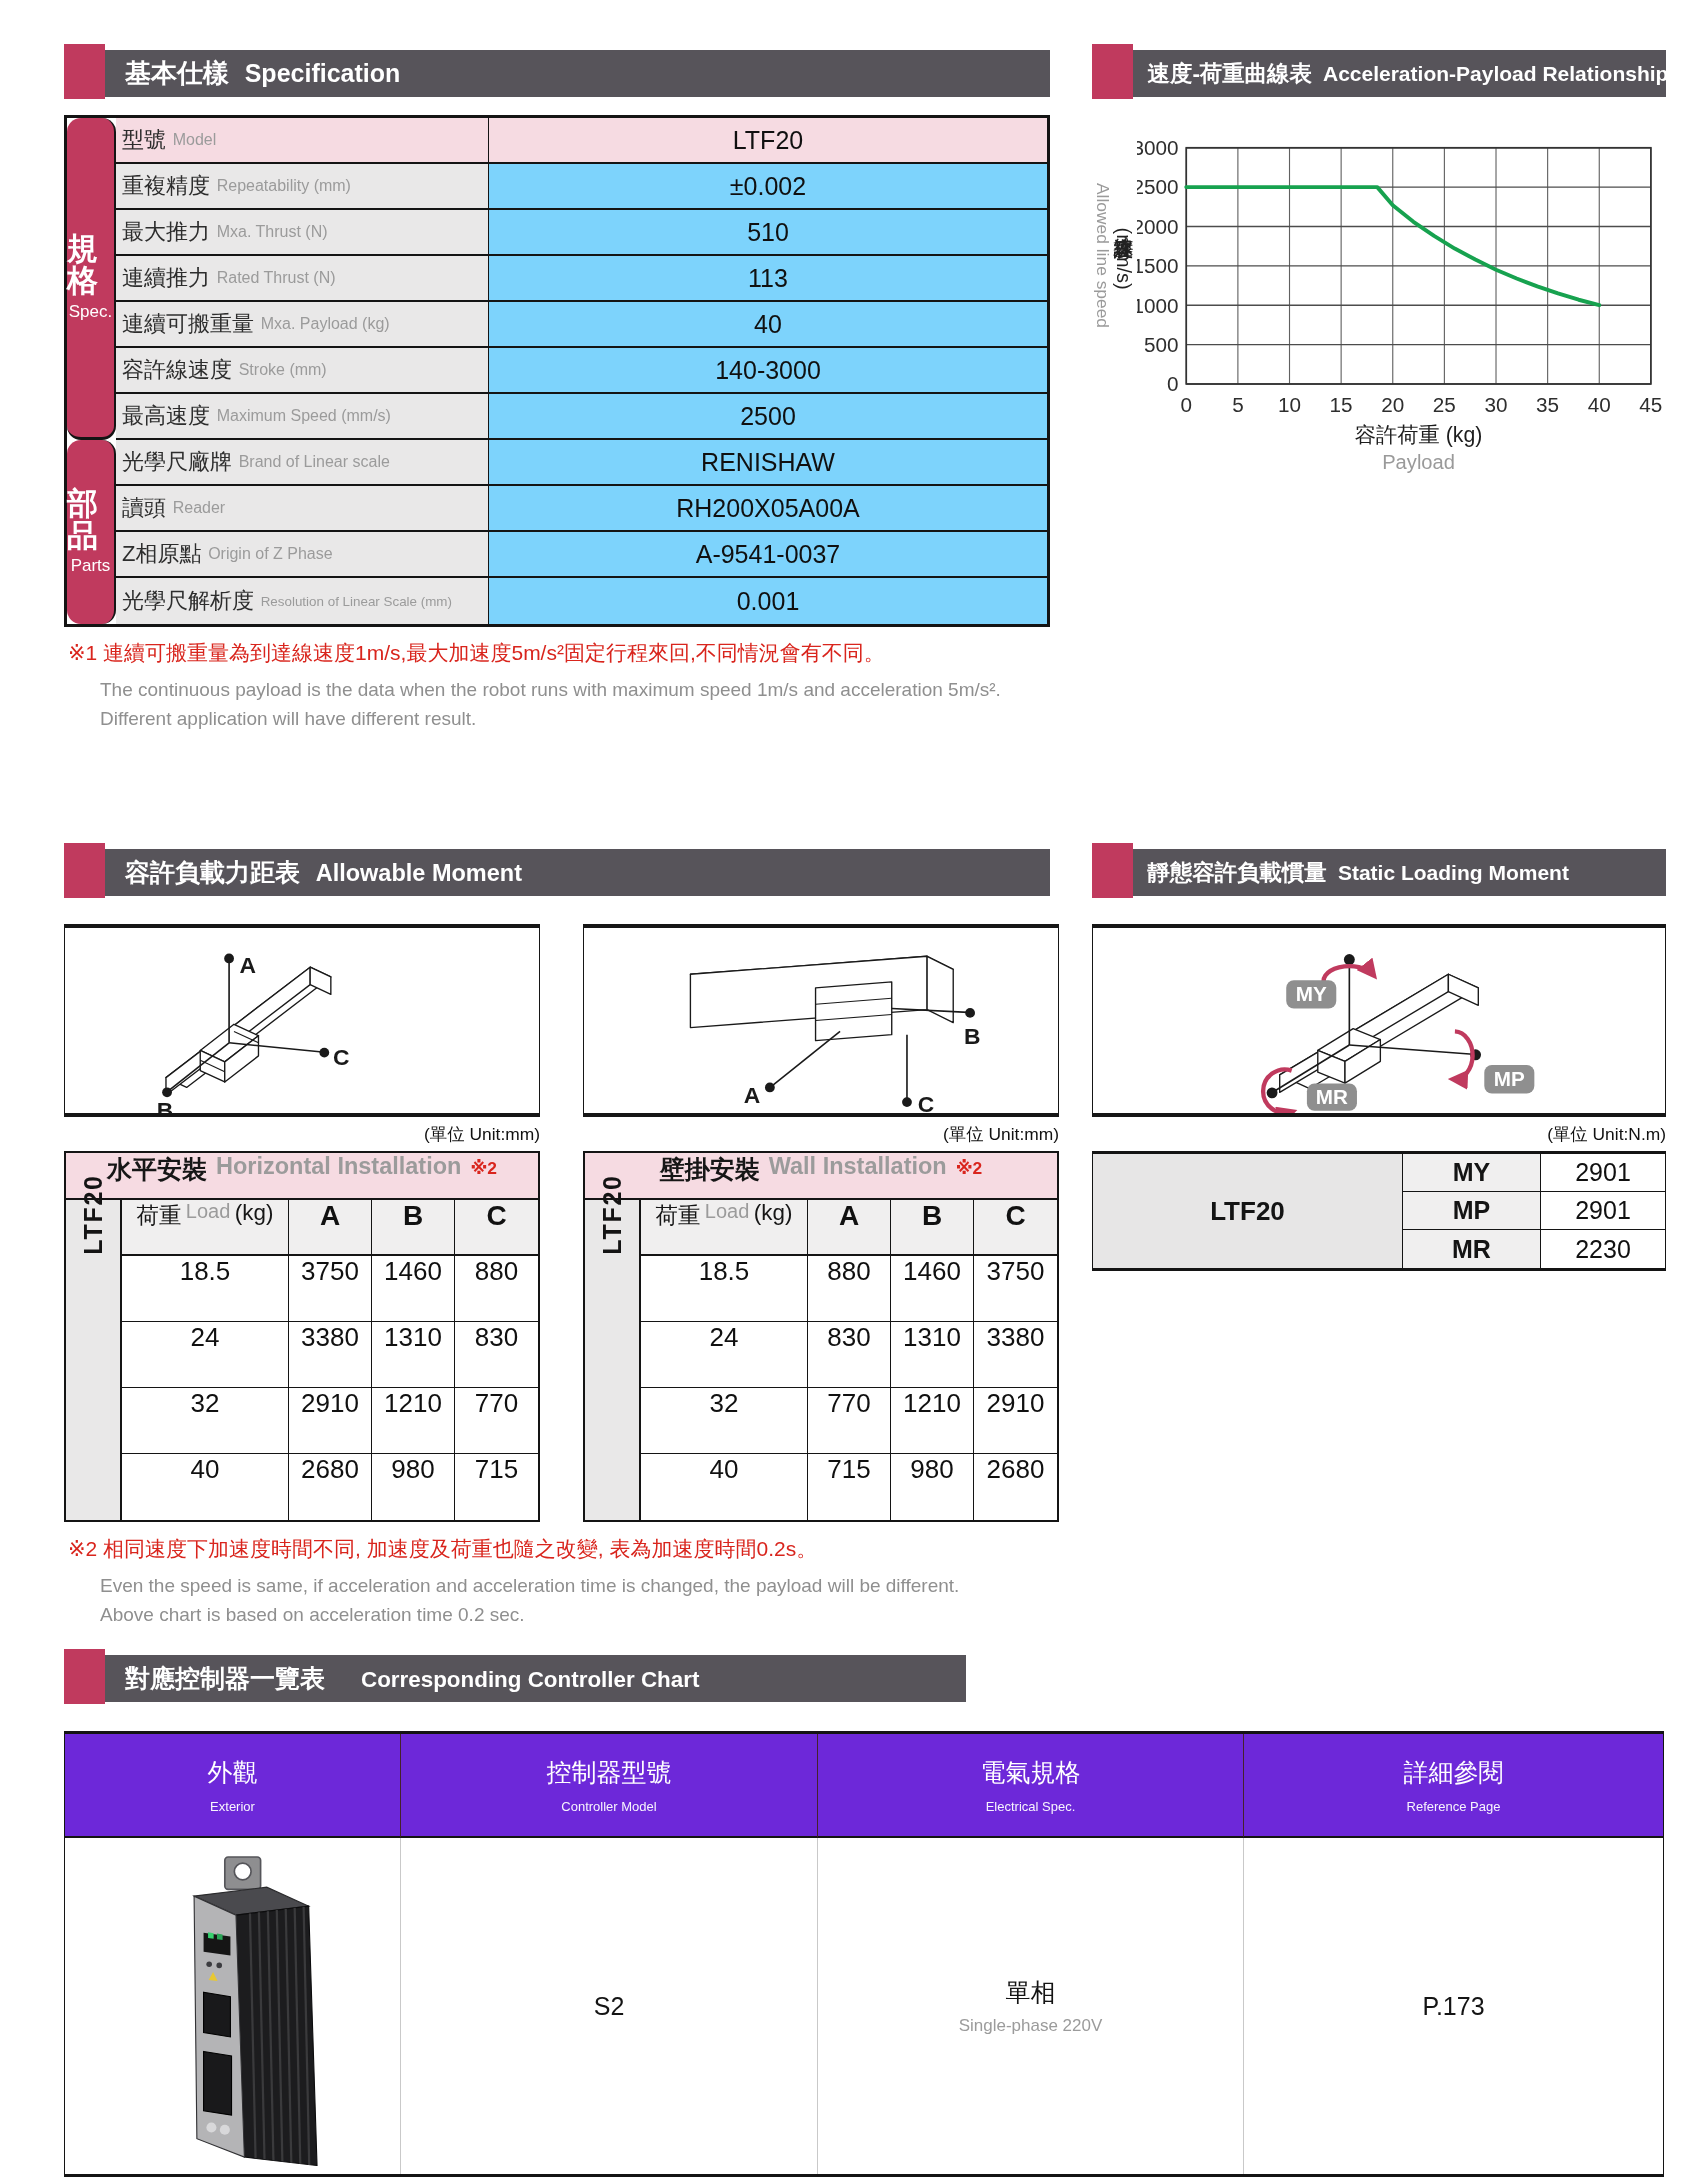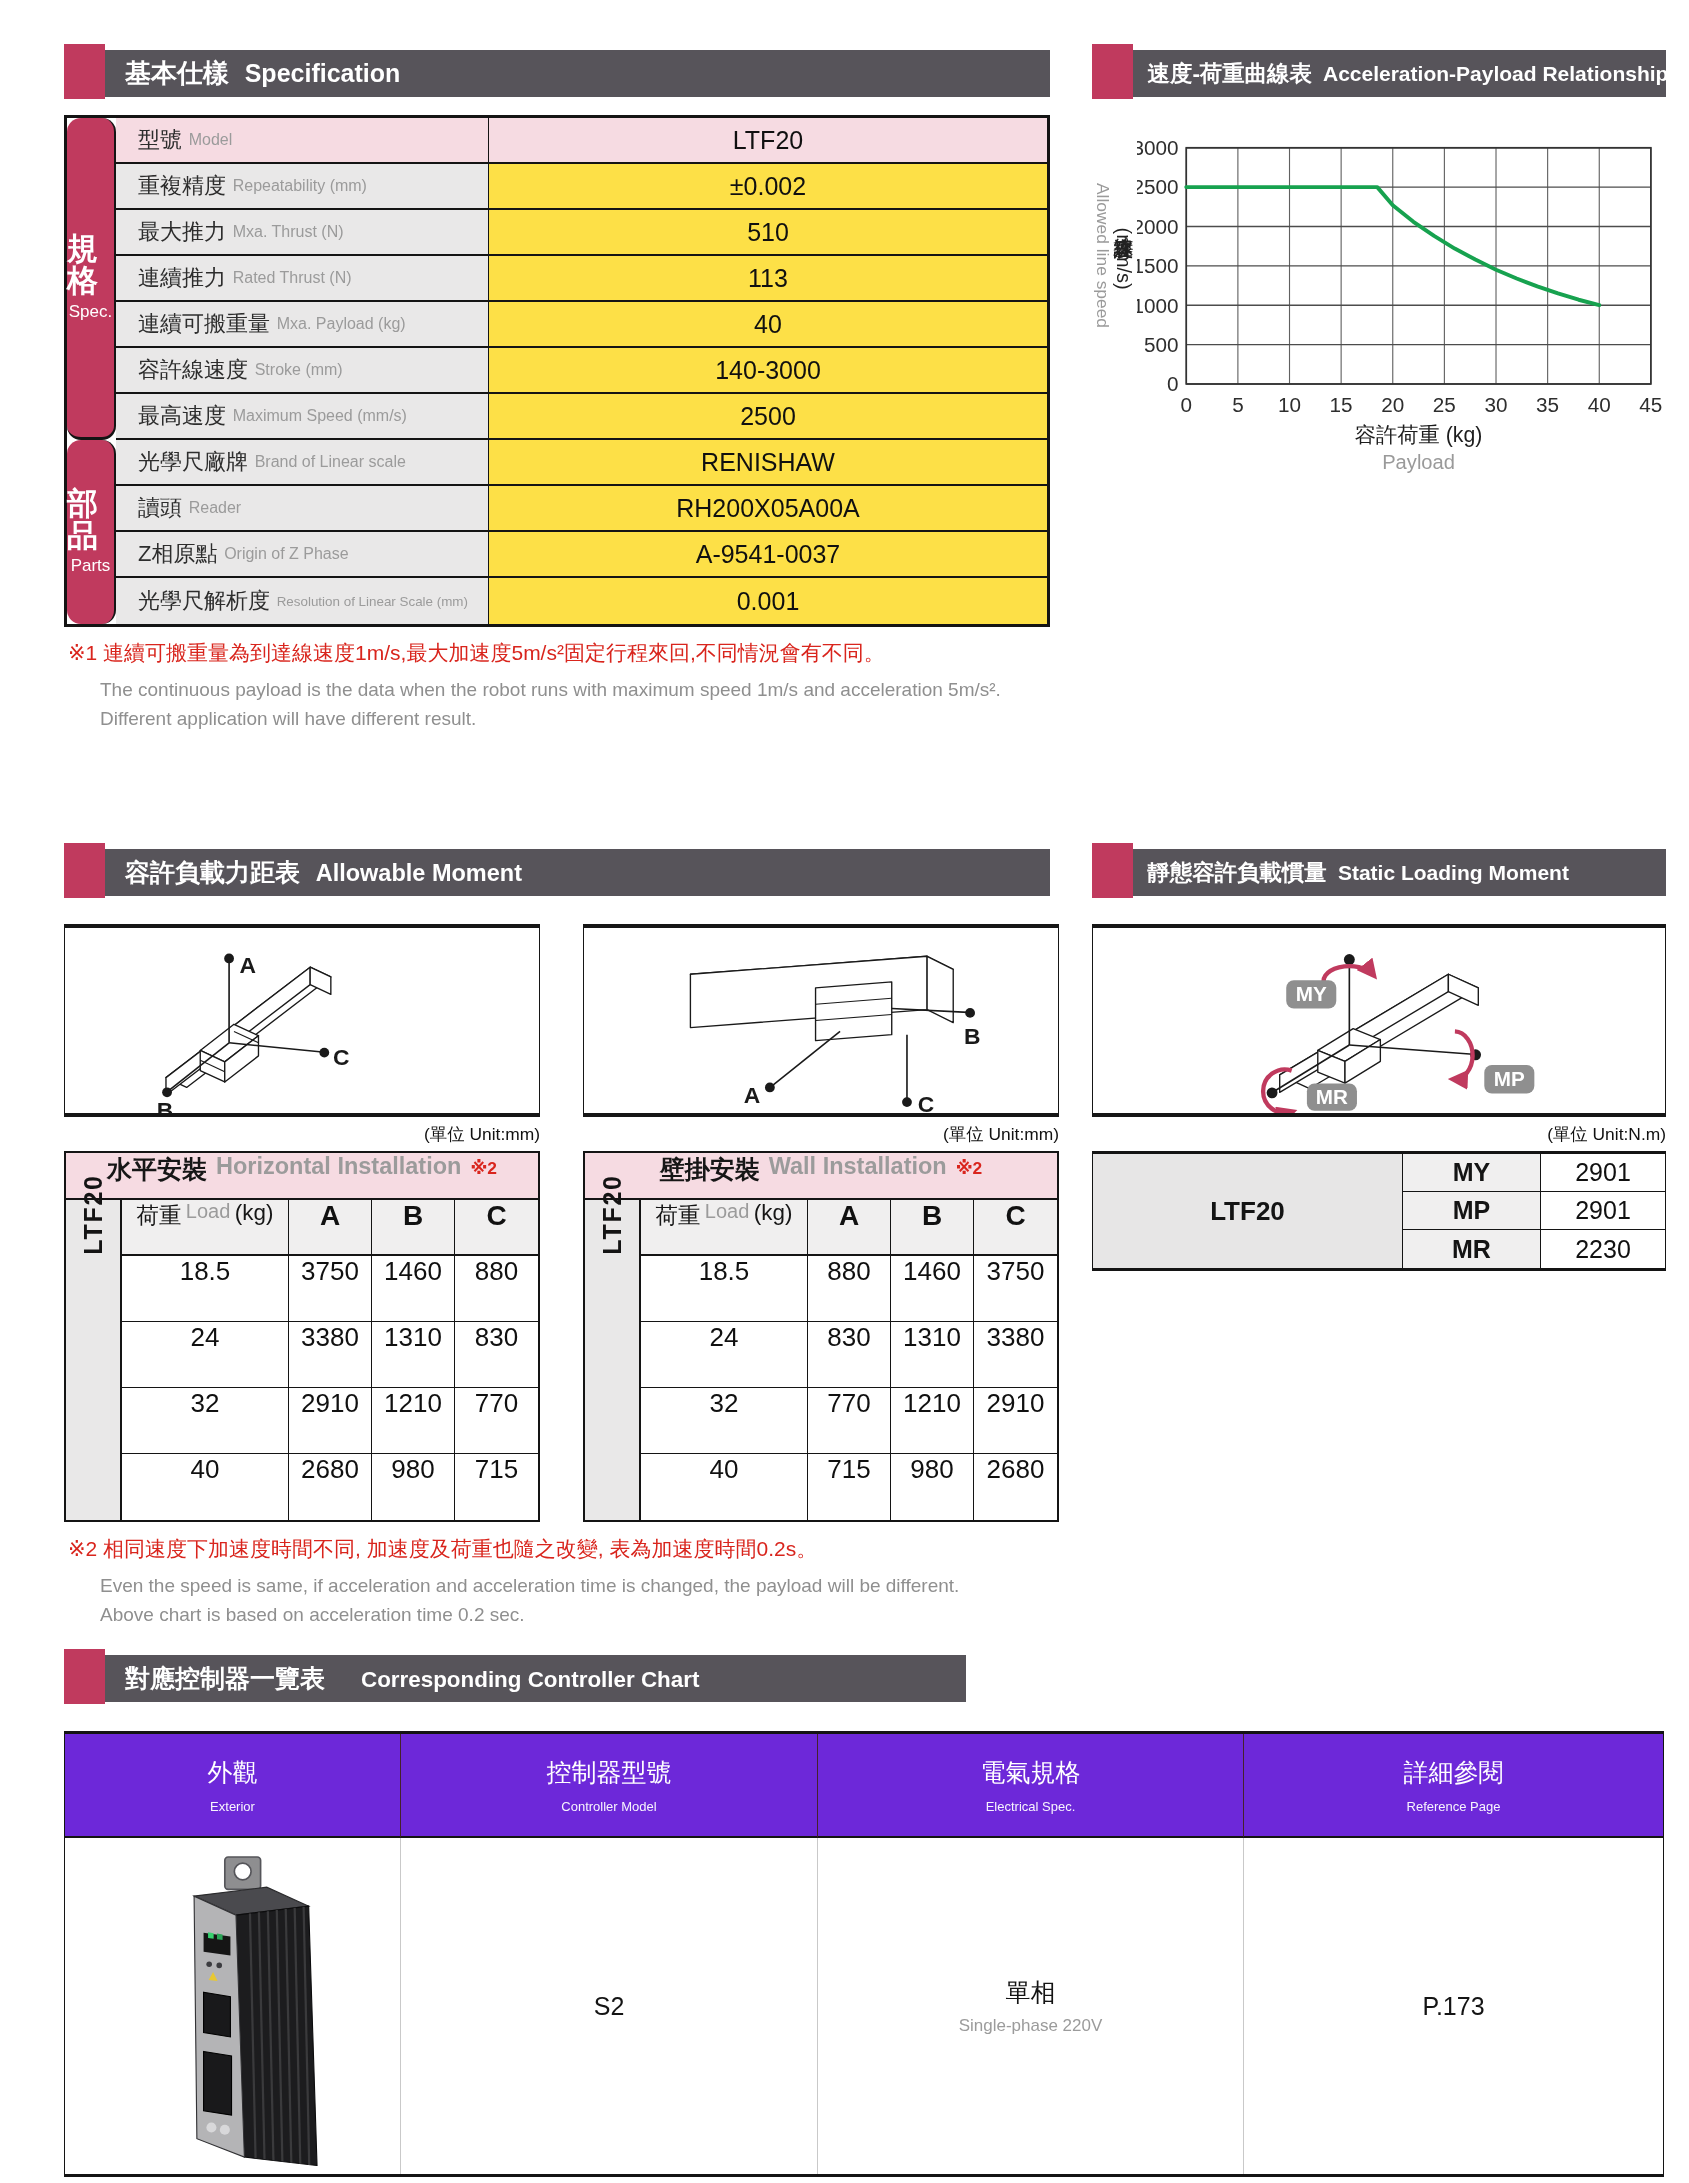--- a/index.html
+++ b/index.html
@@ -19,26 +19,26 @@
   
   #spec-table{position:absolute;top:115px;left:64px;width:986px;border:3.4px solid #141414;
               display:grid;grid-template-columns:49px 373px 1fr;grid-auto-rows:46px;box-sizing:border-box;}
   #spec-table > div{box-sizing:border-box;}
   .sp-side{grid-column:1;background:#c03a5e;border-right:2.8px solid #141414;color:#fff;
            display:flex;flex-direction:column;align-items:center;justify-content:center;border-radius:14px;}
   .sp-side .ch{font-size:31px;font-weight:bold;line-height:1.04;}
   .sp-side .en{font-size:17px;margin-top:4.5px;}
   .sp-side.bb{border-bottom:3.4px solid #141414;}
   .sp-label{background:#e9e8e8;border-right:1.7px solid #141414;border-bottom:2.2px solid #141414;
-            display:flex;align-items:baseline;gap:6.7px;padding-left:22px;white-space:nowrap;overflow:hidden;
+            display:flex;align-items:baseline;gap:6.7px;padding-left:6px;white-space:nowrap;overflow:hidden;
             align-items:center;}
   .sp-label .zh{font-size:22px;color:#2d2d2d;}
   .sp-label .en{font-size:16px;color:#9b9b9b;}
   .sp-label .en.small{font-size:13.4px;}
-  .sp-value{background:#fde047;border-bottom:2.2px solid #141414;display:flex;align-items:center;justify-content:center;
+  .sp-value{background:#7dd3fc;border-bottom:2.2px solid #141414;display:flex;align-items:center;justify-content:center;
             font-size:25px;color:#101010;}
   .rowlast{border-bottom:none !important;}
   .pinkbg{background:#f6dbe2 !important;}
 
   
   .fnote{position:absolute;left:68px;}
   .fnote .red{color:#d9251d;font-size:21px;margin:0 0 9px 0;}
   .fnote .gray{color:#8f8f8f;font-size:19px;line-height:1.5;padding-left:32px;margin:0;}
 
   

